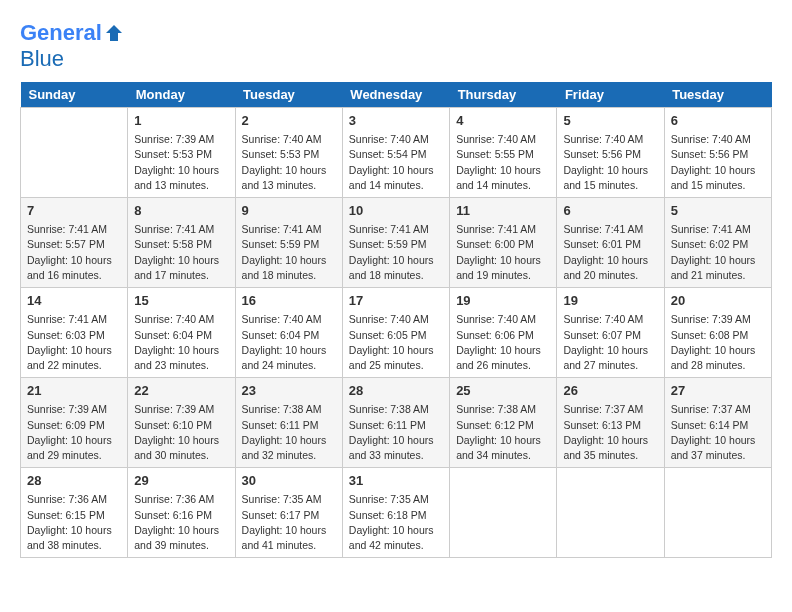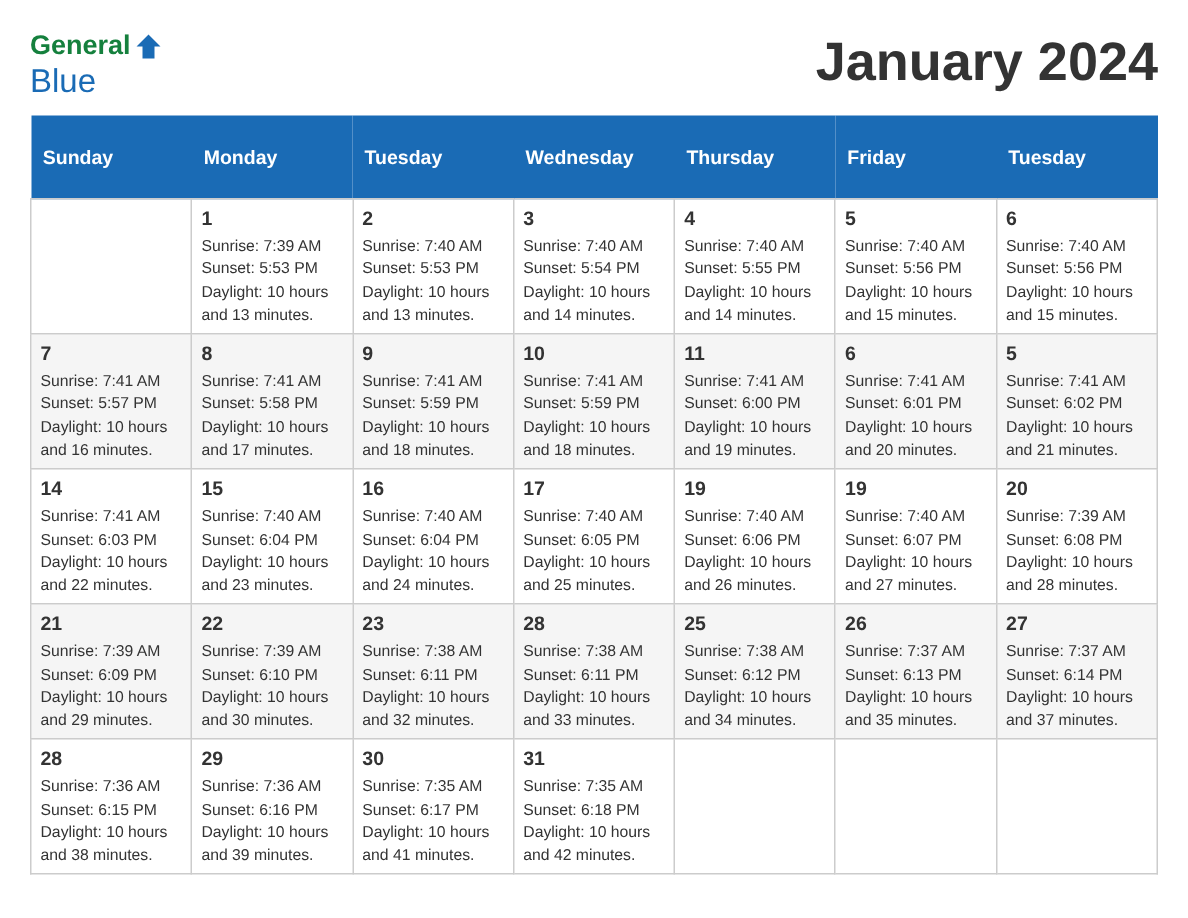--- a/index.html
+++ b/index.html
@@ -19,23 +19,23 @@
     .logo {
       display: flex;
       flex-direction: column;
       align-items: flex-start;
     }
     .logo-text {
       display: flex;
       align-items: center;
     }
     .logo-general {
-      font-size: 18px;
-      font-weight: bold;
-      color: #15803d;
+      font-size: 22px;
+      font-weight: bold;
+      color: #3b82f6;
     }
     .logo-blue {
       font-size: 22px;
       font-weight: normal;
       color: #1a6bb5;
     }
     .logo-icon {
       width: 20px;
       height: 20px;
       margin-left: 2px;
@@ -54,21 +54,21 @@
     }
     table {
       width: 100%;
       border-collapse: collapse;
       font-size: 11px;
     }
     .day-header {
       background-color: #1a6bb5;
       color: #fff;
       text-align: left;
-      padding: 20px 8px;
+      padding: 5px 8px;
       font-size: 13px;
       font-weight: bold;
     }
     td {
       border: 1px solid #ccc;
       vertical-align: top;
       padding: 4px 6px;
       width: 107px;
       min-height: 80px;
       color: #333;
@@ -107,21 +107,20 @@
     <div class="logo">
       <div class="logo-text">
         <span class="logo-general">General</span>
         <svg class="logo-icon" viewBox="0 0 20 20">
           <polygon points="10,2 18,10 14,10 14,18 6,18 6,10 2,10" fill="#1a6bb5"></polygon>
         </svg>
       </div>
       <span class="logo-blue">Blue</span>
     </div>
     <div class="title-section">
-      <div class="month-year">January 2024</div>
     </div>
   </div>
 
   <table>
     <thead>
       <tr class="header-row">
         <th class="day-header">Sunday</th>
         <th class="day-header">Monday</th>
         <th class="day-header">Tuesday</th>
         <th class="day-header">Wednesday</th>

